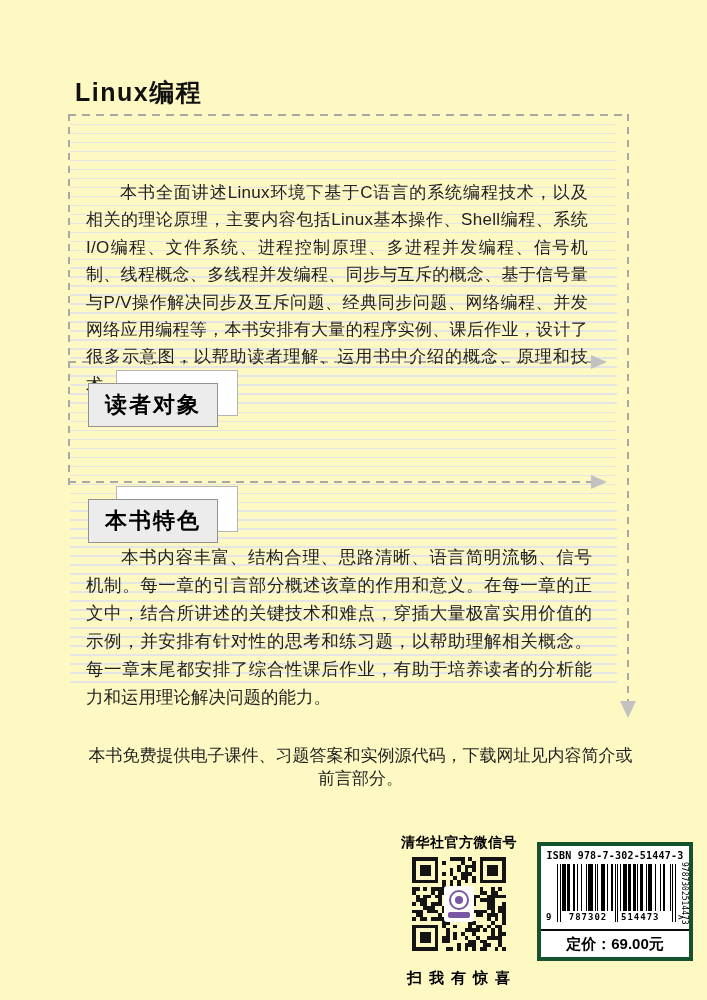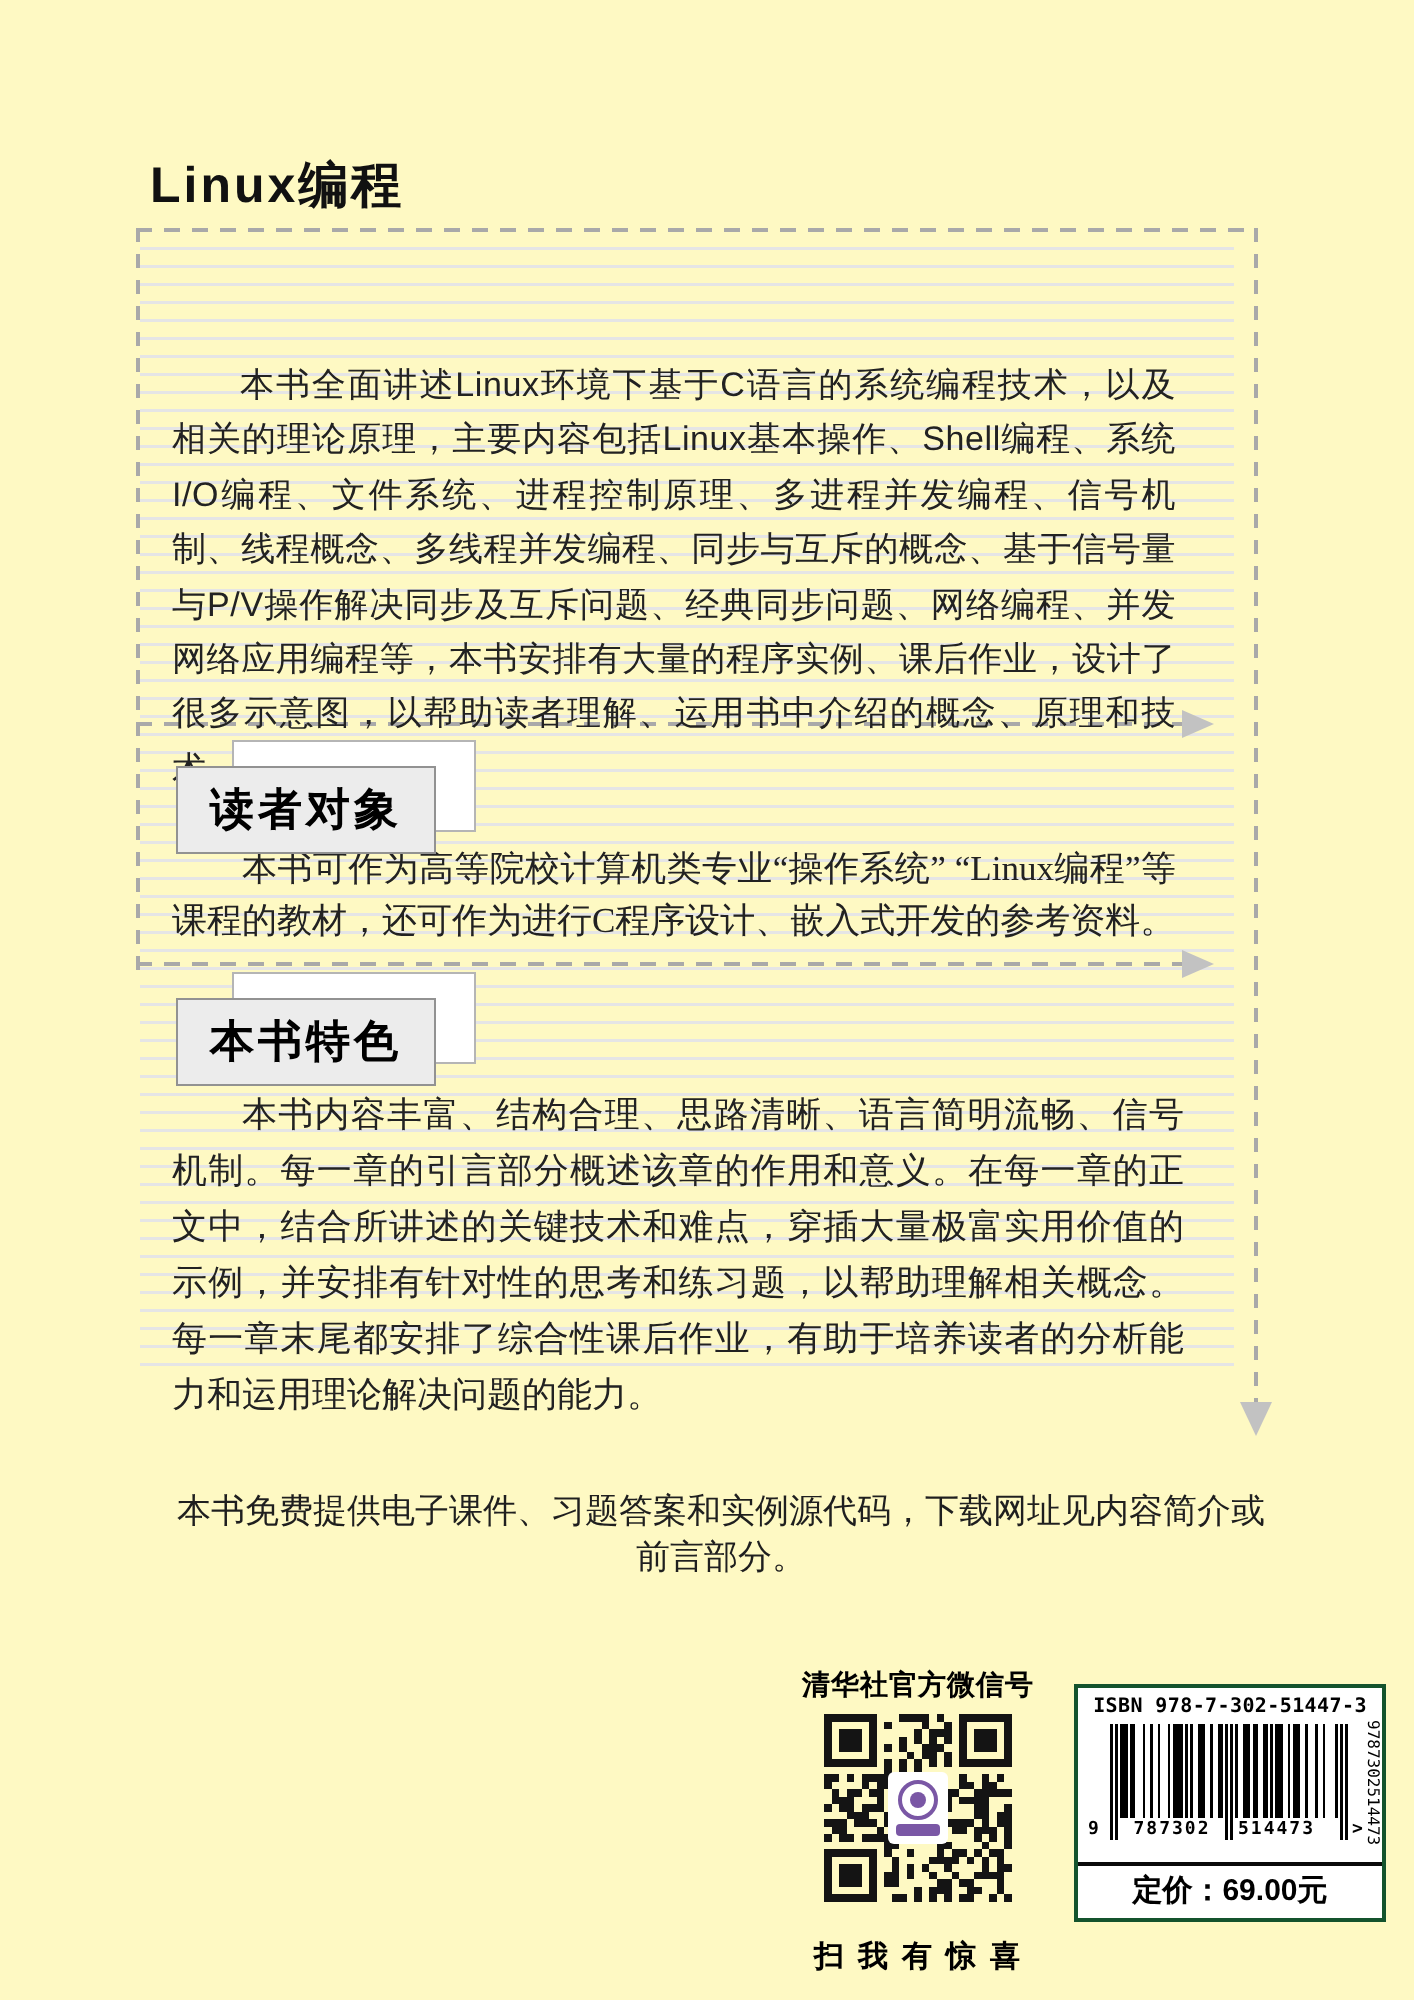--- a/index.html
+++ b/index.html
@@ -64,21 +64,21 @@
     display:flex;flex-direction:column;align-items:center;justify-content:center;
   }
   .qr-logo-circle{width:16px;height:16px;border-radius:50%;border:2px solid #7a57a5;background:#fff;
     display:flex;align-items:center;justify-content:center;}
   .qr-logo-dot{width:8px;height:8px;border-radius:50%;background:#7a57a5;}
   .qr-logo-pill{width:22px;height:6px;border-radius:2px;background:#7a57a5;margin-top:2px;}
   .wechat-slogan{font-size:15px;font-weight:bold;color:#000;letter-spacing:7px;margin-left:6px;margin-top:18px;}
   
   .barcode-box{
     position:absolute;left:537px;top:842px;width:156px;height:119px;
-    border:2px solid #14532d;background:#fff;box-sizing:border-box;
+    border:4px solid #14532d;background:#fff;box-sizing:border-box;
   }
   .isbn-label{
     position:absolute;left:0;right:0;top:4px;text-align:center;
     font-family:"DejaVu Sans Mono","Liberation Mono",monospace;
     font-size:10px;font-weight:bold;letter-spacing:0.2px;color:#000;white-space:nowrap;
   }
   .ean-svg{position:absolute;left:16px;top:18px;}
   .bdigit{
     position:absolute;font-family:"DejaVu Sans Mono","Liberation Mono",monospace;
     font-size:9px;font-weight:bold;color:#000;top:66px;letter-spacing:1px;
@@ -114,21 +114,20 @@
   <div class="arrow-right" style="left:591px;top:355px;"></div>
   <div class="dash-h sep2"></div>
   <div class="arrow-right" style="left:591px;top:475px;"></div>
 
   <div class="body-text p1">本书全面讲述Linux环境下基于C语言的系统编程技术，以及相关的理论原理，主要内容包括Linux基本操作、Shell编程、系统I/O编程、文件系统、进程控制原理、多进程并发编程、信号机制、线程概念、多线程并发编程、同步与互斥的概念、基于信号量与P/V操作解决同步及互斥问题、经典同步问题、网络编程、并发网络应用编程等，本书安排有大量的程序实例、课后作业，设计了很多示意图，以帮助读者理解、运用书中介绍的概念、原理和技术。</div>
 
   <div class="hgroup" style="left:88px;top:383px;">
     <div class="hshadow"></div>
     <div class="hbox">读者对象</div>
   </div>
-  <div class="body-text p2">本书可作为高等院校计算机类专业“操作系统” “Linux编程”等课程的教材，还可作为进行C程序设计、嵌入式开发的参考资料。</div>
 
   <div class="hgroup" style="left:88px;top:499px;">
     <div class="hshadow"></div>
     <div class="hbox">本书特色</div>
   </div>
   <div class="body-text p3">本书内容丰富、结构合理、思路清晰、语言简明流畅、信号机制。每一章的引言部分概述该章的作用和意义。在每一章的正文中，结合所讲述的关键技术和难点，穿插大量极富实用价值的示例，并安排有针对性的思考和练习题，以帮助理解相关概念。每一章末尾都安排了综合性课后作业，有助于培养读者的分析能力和运用理论解决问题的能力。</div>
 
   <div class="footer-note">本书免费提供电子课件、习题答案和实例源代码，下载网址见内容简介或前言部分。</div>
 
   <div class="wechat">

